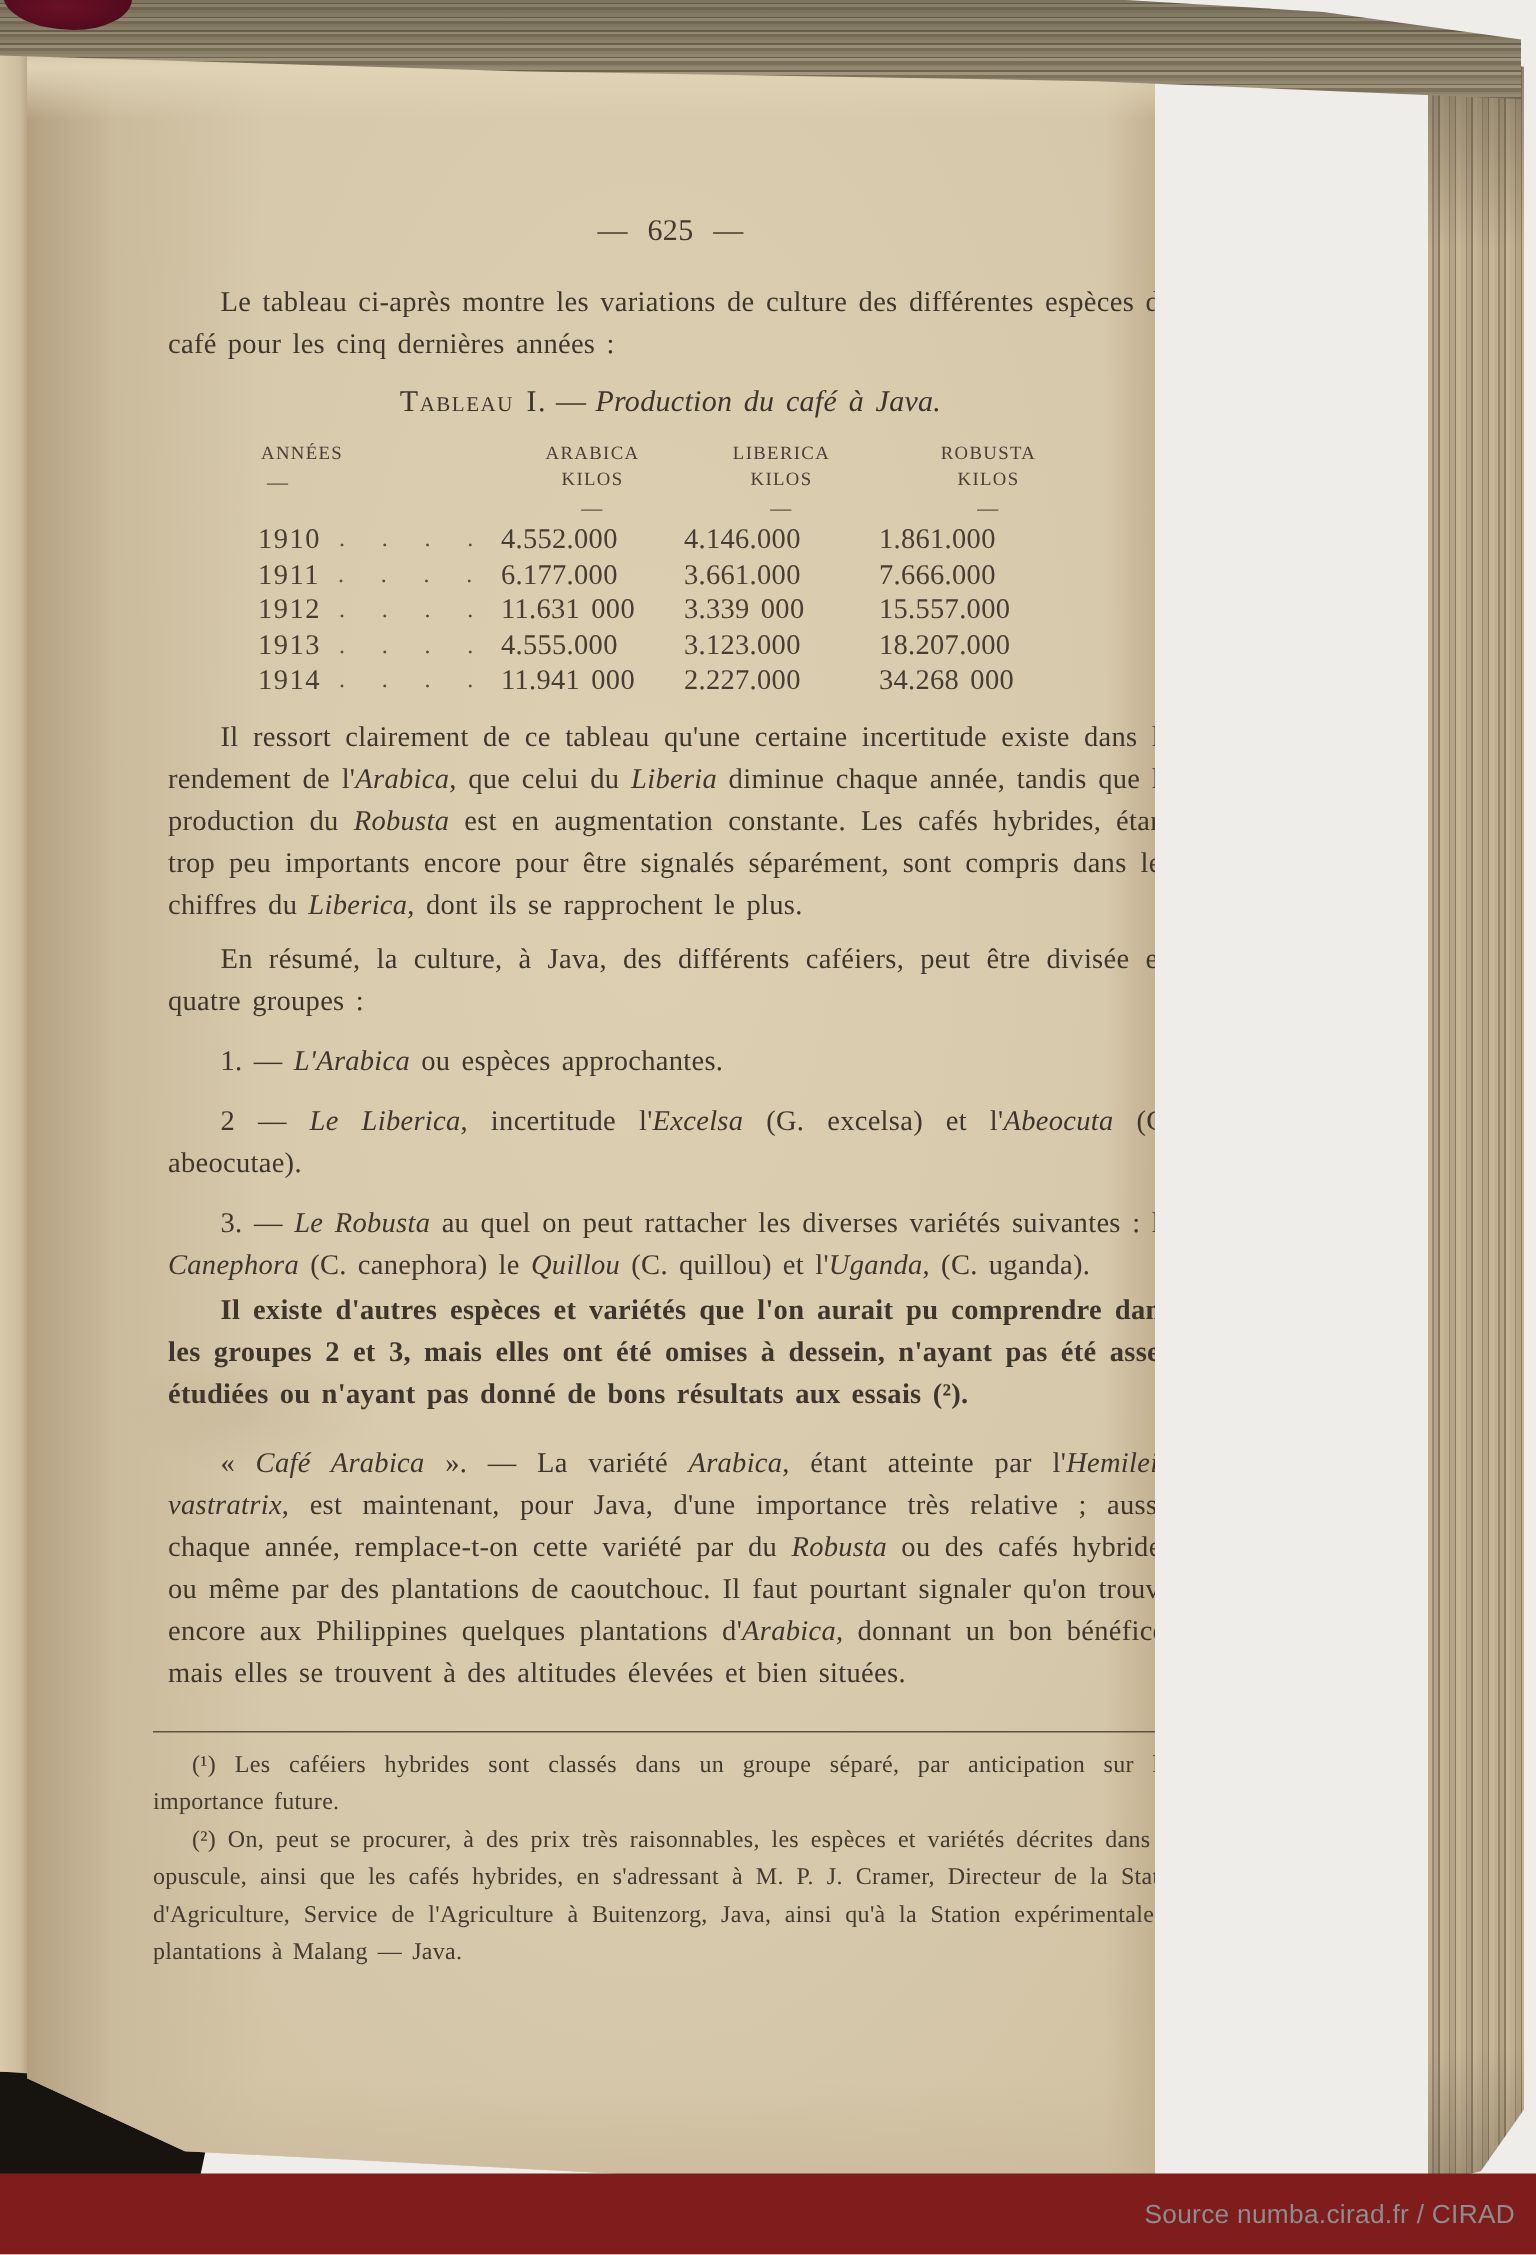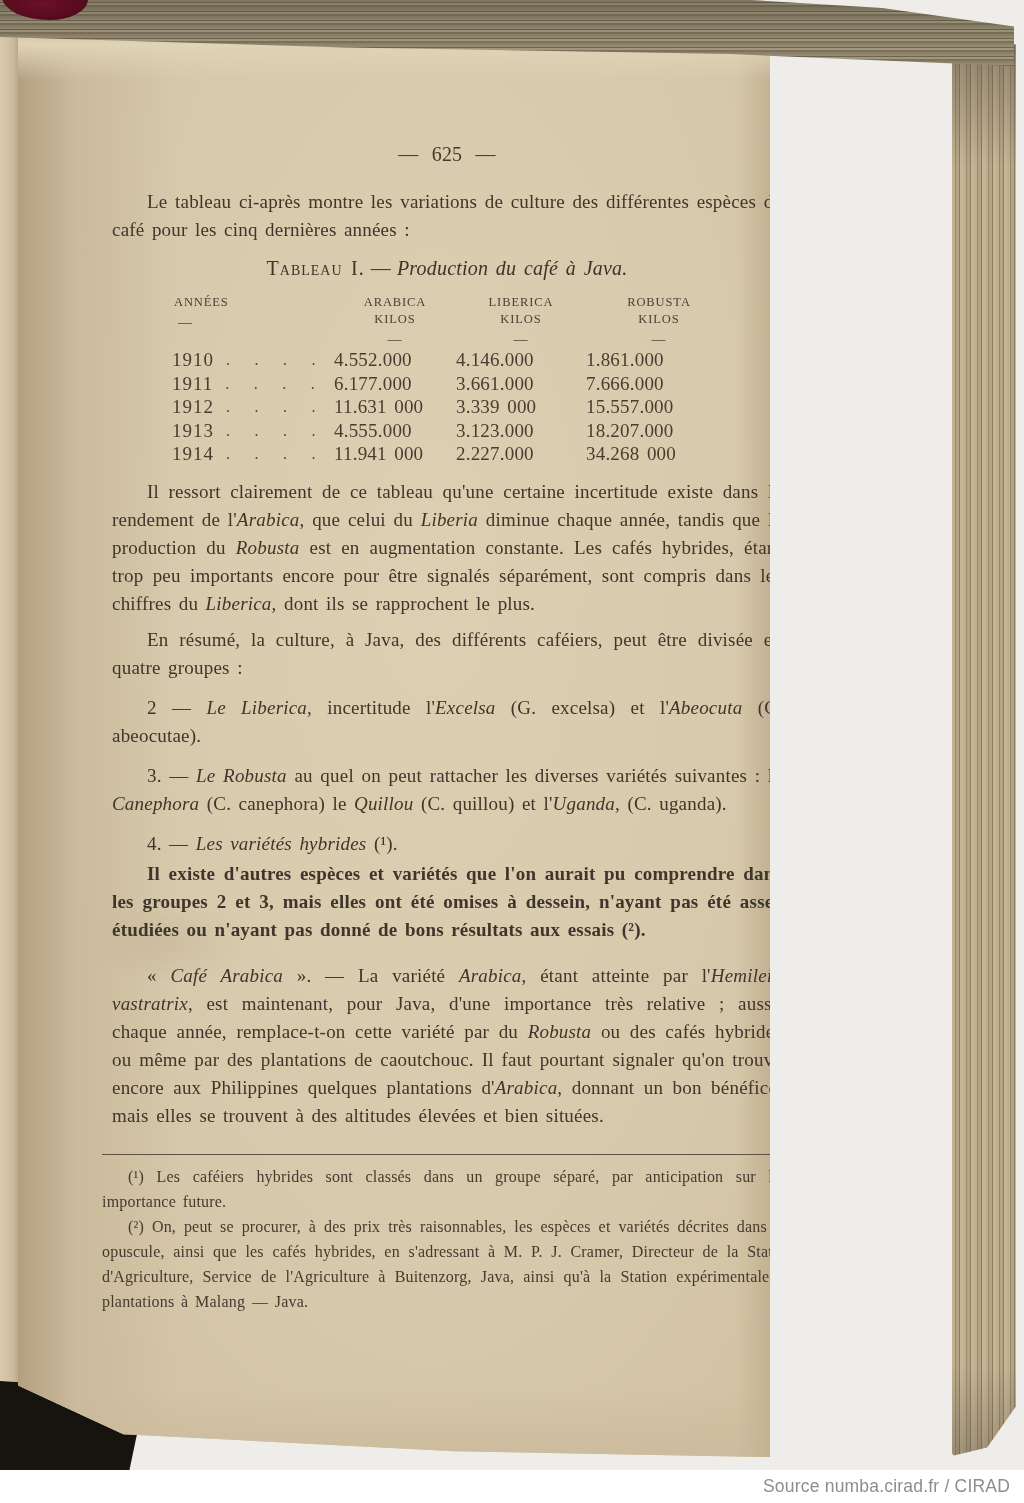--- a/index.html
+++ b/index.html
@@ -110,22 +110,22 @@
   
   .ribbon{
     position:absolute;left:2px;top:-6px;width:86px;height:26px;
     background:radial-gradient(ellipse at 45% 40%,#6b1126 0%,#570b1e 60%,#40081a 100%);
     border-radius:0 0 45% 55%/0 0 80% 90%;
     z-index:4;
   }
 
   
   .footer-bar{
-    position:absolute;left:0;bottom:0;width:1024px;height:33px;
-    background:#ffffff;z-index:5;
+    position:absolute;left:0;bottom:0;width:1024px;height:54px;
+    background:#7f1d1d;z-index:5;
     display:flex;align-items:center;justify-content:flex-end;
   }
   .source{
     font-family:"Liberation Sans","DejaVu Sans",sans-serif;
     font-size:17.5px;color:#8d8d8d;padding-right:14px;letter-spacing:.2px;
   }
 
   i{}
 </style>
 </head>
@@ -213,23 +213,23 @@
             </div>
           <div class="td num">11.941 000</div>
           <div class="td num">2.227.000</div>
           <div class="td num">34.268 000</div>
         </div>
       </div>
 
       <p class="para"><span>Il ressort clairement de ce tableau qu'une certaine incertitude existe dans le rendement de l'</span><i>Arabica</i><span>, que celui du </span><i>Liberia</i><span> diminue chaque année, tandis que la production du </span><i>Robusta</i><span> est en augmentation constante. Les cafés hybrides, étant trop peu importants encore pour être signalés séparément, sont compris dans les chiffres du </span><i>Liberica</i><span>, dont ils se rapprochent le plus.</span></p>
       <p class="para"><span>En résumé, la culture, à Java, des différents caféiers, peut être divisée en quatre groupes :</span></p>
 
+      <p class="para group-item"><span>1. — </span><i>L'Arabica</i><span> ou espèces approchantes.</span></p>
       <p class="para group-item"><span>2 — </span><i>Le Liberica</i><span>, incertitude l'</span><i>Excelsa</i><span> (G. excelsa) et l'</span><i>Abeocuta</i><span> (C. abeocutae).</span></p>
       <p class="para group-item"><span>3. — </span><i>Le Robusta</i><span> au quel on peut rattacher les diverses variétés suivantes : le </span><i>Canephora</i><span> (C. canephora) le </span><i>Quillou</i><span> (C. quillou) et l'</span><i>Uganda</i><span>, (C. uganda).</span></p>
-      <p class="para group-item"><span>4. — </span><i>Les variétés hybrides</i><span> (¹).</span></p>
 
       <p class="para after-groups"><span>Il existe d'autres espèces et variétés que l'on aurait pu comprendre dans les groupes 2 et 3, mais elles ont été omises à dessein, n'ayant pas été assez étudiées ou n'ayant pas donné de bons résultats aux essais (²).</span></p>
       <p class="para cafe"><span>« </span><i>Café Arabica</i><span> ». — La variété </span><i>Arabica</i><span>, étant atteinte par l'</span><i>Hemileia vastratrix</i><span>, est maintenant, pour Java, d'une importance très relative ; aussi, chaque année, remplace-t-on cette variété par du </span><i>Robusta</i><span> ou des cafés hybrides ou même par des plantations de caoutchouc. Il faut pourtant signaler qu'on trouve encore aux Philippines quelques plantations d'</span><i>Arabica</i><span>, donnant un bon bénéfice, mais elles se trouvent à des altitudes élevées et bien situées.</span></p>
 
       <div class="footnotes">
         <p><span>(¹) Les caféiers hybrides sont classés dans un groupe séparé, par anticipation sur leur importance future.</span></p>
         <p><span>(²) On, peut se procurer, à des prix très raisonnables, les espèces et variétés décrites dans cet opuscule, ainsi que les cafés hybrides, en s'adressant à M. P. J. Cramer, Directeur de la Station d'Agriculture, Service de l'Agriculture à Buitenzorg, Java, ainsi qu'à la Station expérimentale de plantations à Malang — Java.</span></p>
       </div>
 
     </div>

